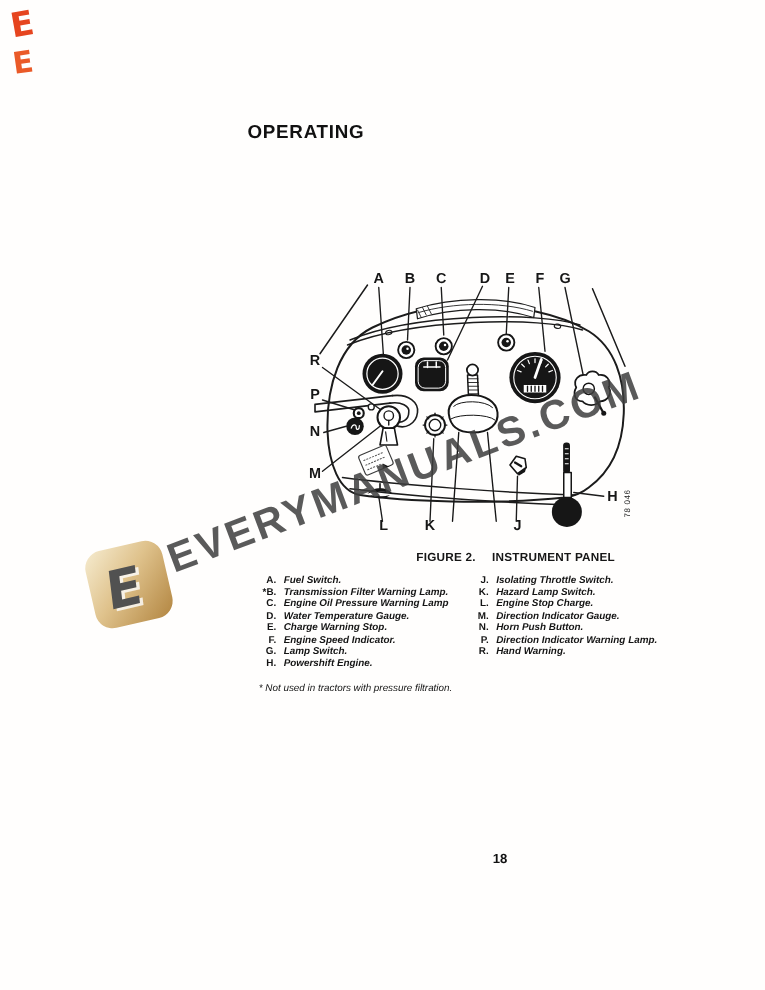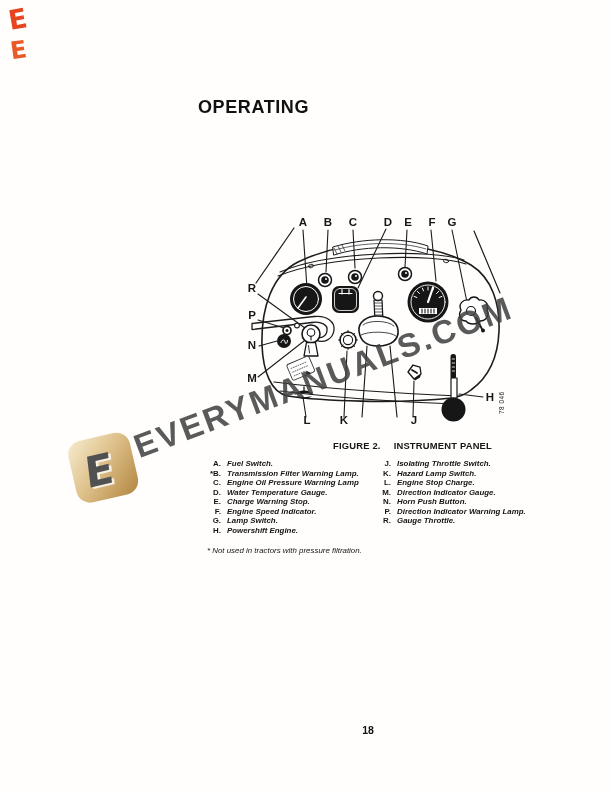--- a/index.html
+++ b/index.html
@@ -1,19 +1,19 @@
 <!DOCTYPE html>
 <html><head>
 <meta charset="utf-8">
 <style>
   html,body{margin:0;padding:0;background:#fff;}
   .page{position:relative;width:612px;height:792px;background:#fffefd;overflow:hidden;
         font-family:"Liberation Sans",sans-serif;color:#161616;}
 
-  .header{position:absolute;left:198px;top:97px;font-size:18px;font-weight:bold;
+  .header{position:absolute;left:198px;top:97px;font-size:15px;font-weight:bold;
           letter-spacing:.6px;color:#111;text-align:center;}
 
   
   .diagram{position:absolute;left:245px;top:205px;width:270px;height:230px;}
   .callout{font:600 11.5px "Liberation Sans",sans-serif;fill:#161616;}
   .refcode{font:400 6.4px "Liberation Sans",sans-serif;fill:#222;letter-spacing:.5px;}
 
   
   .watermark{position:absolute;left:0;top:0;width:612px;height:792px;pointer-events:none;}
   .wm-text{position:absolute;left:141px;top:430px;height:33px;line-height:33px;
@@ -30,22 +30,22 @@
   
   .legend{position:absolute;top:459px;font-size:7.9px;line-height:9.55px;color:#141414;}
   .legend-left{left:206px;}
   .legend-right{left:376px;}
   .lrow{display:flex;}
   .lkey{width:15px;text-align:right;font-weight:bold;flex:none;}
   .llabel{margin-left:6px;font-style:italic;font-weight:bold;white-space:nowrap;}
 
   .footnote{position:absolute;left:207px;top:546px;font-size:7.9px;font-weight:normal;
             font-style:italic;color:#141414;white-space:nowrap;}
-  .pagenum{position:absolute;left:357px;top:681px;width:22px;text-align:center;
-           font-size:10.5px;font-weight:bold;color:#111;margin-top:43px;}
+  .pagenum{position:absolute;left:389px;top:681px;width:22px;text-align:center;
+           font-size:10.5px;font-weight:bold;color:#111;}
 </style>
 </head>
 <body>
 
 <div class="page">
 
   <div class="header">OPERATING</div>
 
   <svg class="diagram" viewBox="245 205 270 230" fill="none" stroke-linecap="round" stroke-linejoin="round">
 
@@ -312,20 +312,20 @@
       <div class="lrow">
         <span class="lkey">N.</span>
         <span class="llabel">Horn Push Button.</span>
       </div>
       <div class="lrow">
         <span class="lkey">P.</span>
         <span class="llabel">Direction Indicator Warning Lamp.</span>
       </div>
       <div class="lrow">
         <span class="lkey">R.</span>
-        <span class="llabel">Gauge Throttle.</span>
+        <span class="llabel">Hand Warning.</span>
       </div>
     </div>
 
   <div class="footnote">* Not used in tractors with pressure filtration.</div>
 
   <div class="pagenum">18</div>
 </div>
 
 </body></html>

